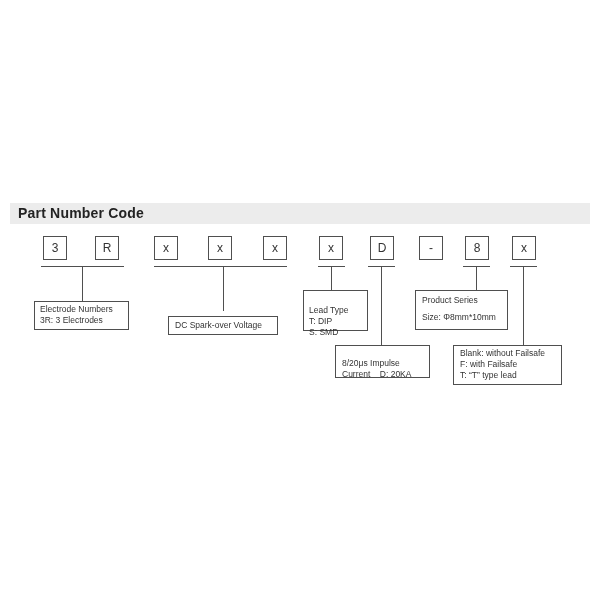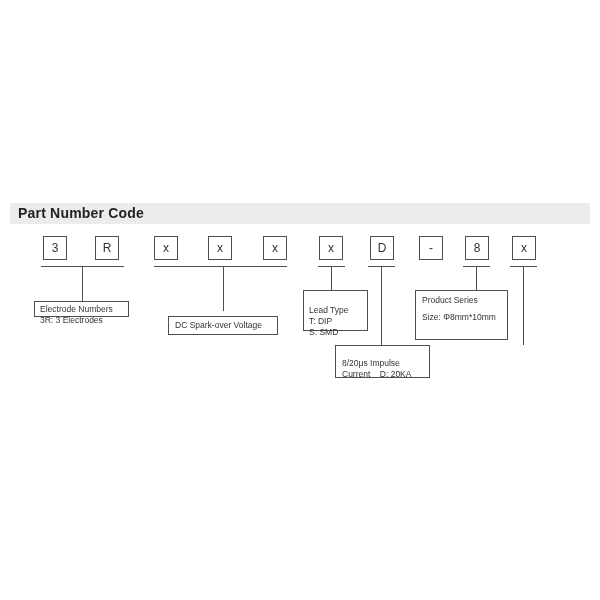--- a/index.html
+++ b/index.html
@@ -21,24 +21,24 @@
     text-align:center;line-height:22px;font-size:12px;color:#333333;
   }
   .hline{position:absolute;top:266px;height:1px;background:#4f4f4f;}
   .vline{position:absolute;width:1px;background:#4f4f4f;}
   .callout{
     position:absolute;border:1px solid #4f4f4f;box-sizing:border-box;
     background:#ffffff;color:#333333;font-size:8.5px;line-height:11px;
   }
   .cline{white-space:pre-wrap;display:block;}
   .gap{margin-top:6px;}
-  .c1{left:34px;top:301px;width:95px;height:16px;padding:2px 5px 3px;}
+  .c1{left:34px;top:301px;width:95px;height:29px;padding:2px 5px 3px;}
   .c2{left:168px;top:316px;width:110px;height:19px;padding:3px 6px;}
   .c3{left:303px;top:290px;width:65px;height:41px;padding:14px 5px;}
-  .c4{left:415px;top:290px;width:93px;height:50px;padding:4px 6px;}
+  .c4{left:415px;top:290px;width:93px;height:40px;padding:4px 6px;}
   .c5{left:335px;top:345px;width:95px;height:33px;padding:12px 6px;}
   .c6{left:453px;top:345px;width:109px;height:40px;padding:2px 6px;}
 </style>
 </head>
 <body>
 
 <div class="stage">
 
   <div class="hbar">
     <span class="title">Part Number Code</span>
@@ -87,14 +87,19 @@
   <div class="callout c4">
     <span class="cline">Product Series</span>
     <span class="cline gap">Size: Φ8mm*10mm</span>
   </div>
 
   <div class="callout c5">
     <span class="cline">8/20μs Impulse</span>
     <span class="cline">Current    D: 20KA</span>
   </div>
 
+  <div class="callout c6">
+    <span class="cline">Blank: without Failsafe</span>
+    <span class="cline">F: with Failsafe</span>
+    <span class="cline">T: “T” type lead</span>
+  </div>
 
 </div>
 
 </body></html>

